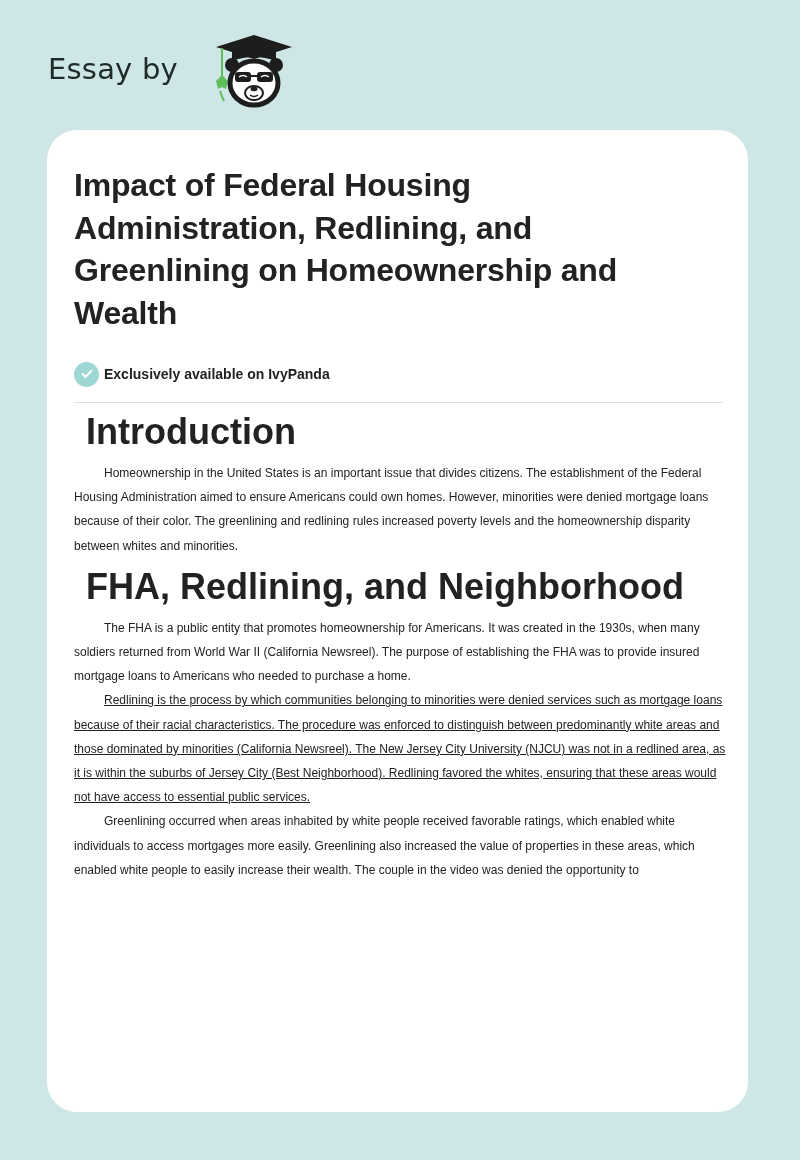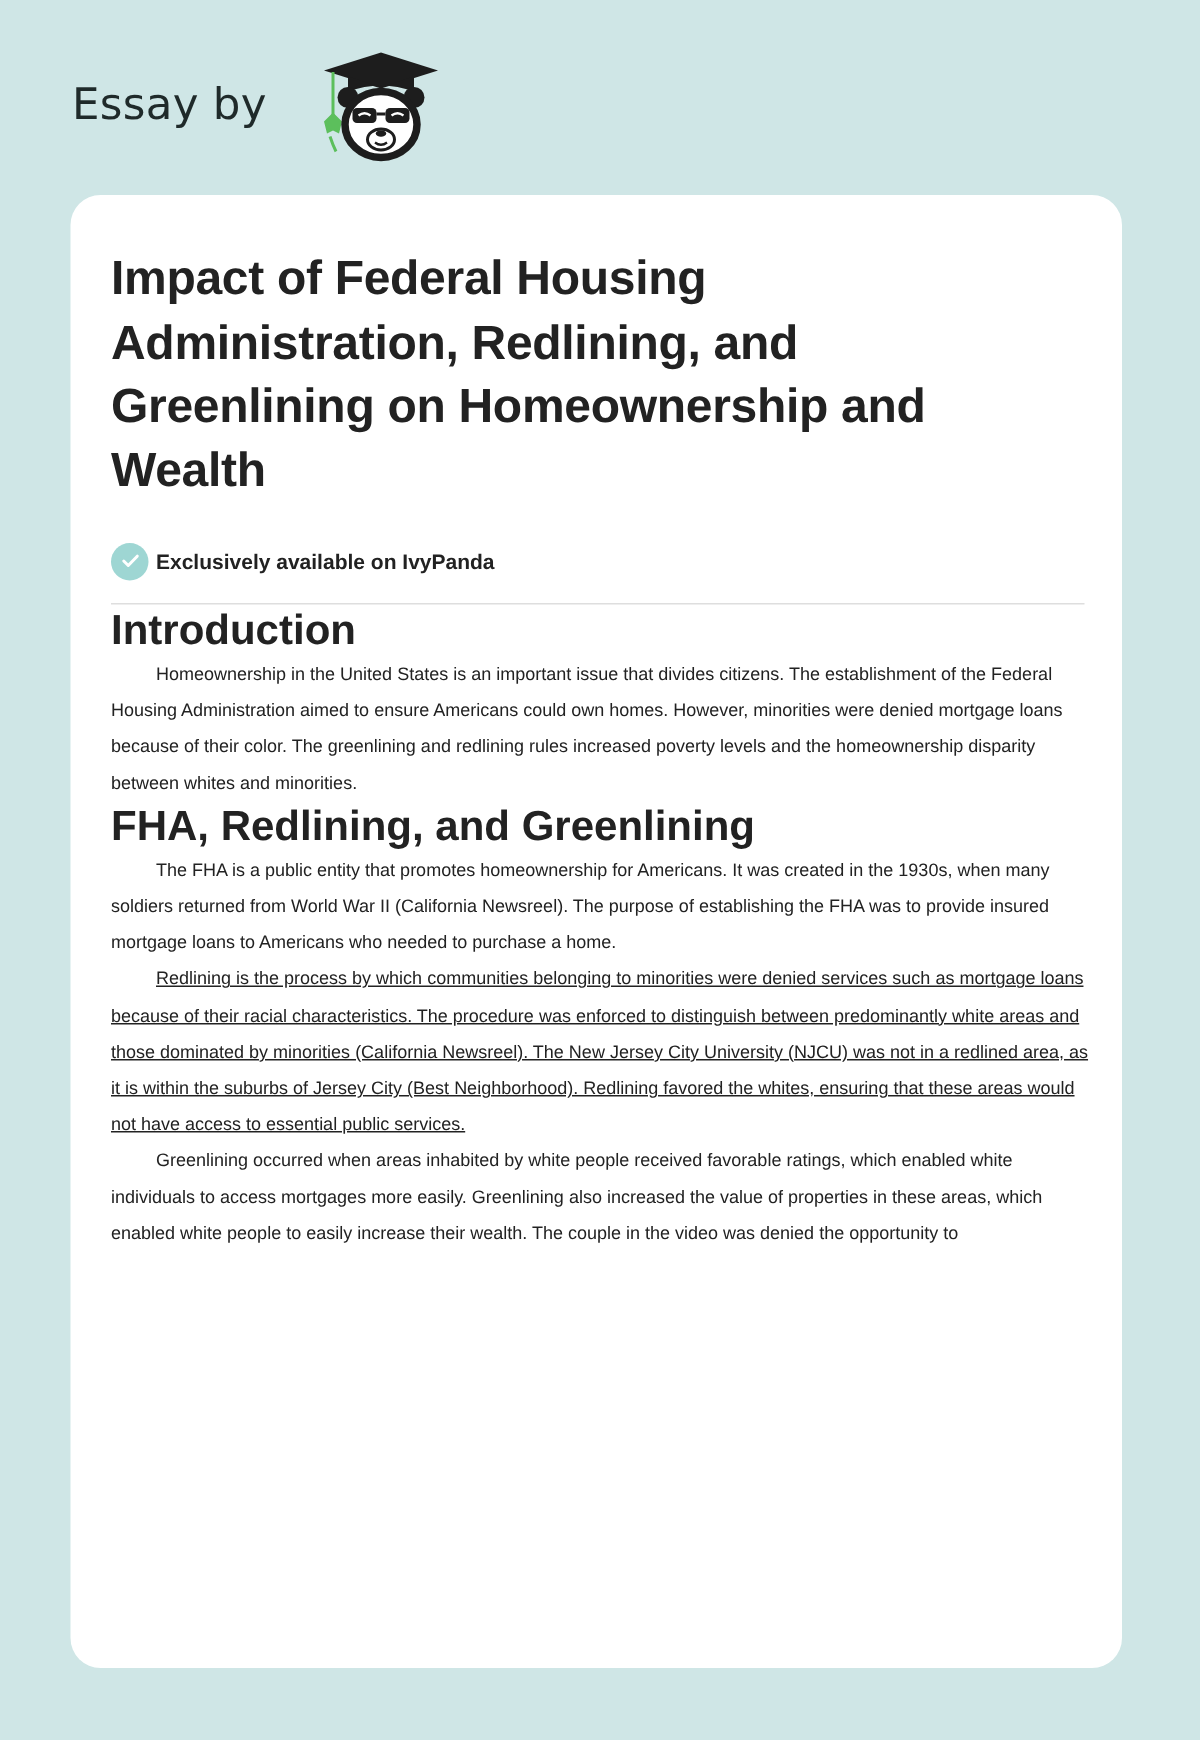--- a/index.html
+++ b/index.html
@@ -51,21 +51,21 @@
     margin-left: 1px;
     color: #1c1c1c;
   }
   .card {
     position: absolute;
     left: 47px;
     top: 130px;
     width: 701px;
     height: 982px;
     background: #ffffff;
-    border-radius: 20px;
+    border-radius: 30px;
     overflow: hidden;
   }
   .card-inner {
     padding: 34px 26px 0 27px;
   }
   h1.title {
     margin: 0;
     font-family: "Liberation Sans", sans-serif;
     font-weight: bold;
     font-size: 32px;
@@ -95,24 +95,24 @@
     font-weight: bold;
     color: #222;
   }
   .divider {
     height: 1px;
     background: #dedede;
     margin-top: 14px;
     width: 649px;
   }
   h2.section-heading {
-    margin: 0;
+    margin: 12px;
     font-family: "Liberation Sans", sans-serif;
     font-weight: bold;
-    font-size: 28px;
+    font-size: 36px;
     line-height: 34px;
     color: #222;
   }
   .h-intro { margin-top: 22px; }
   .h-fha { margin-top: 18px; }
   p.para {
     margin: 0;
     font-size: 12px;
     line-height: 24.2px;
     color: #222;
@@ -171,19 +171,19 @@
     </div>
 
     <div class="divider"></div>
 
     <section>
       <h2 class="section-heading h-intro">Introduction</h2>
       <p class="para p-intro">Homeownership in the United States is an important issue that divides citizens. The establishment of the Federal Housing Administration aimed to ensure Americans could own homes. However, minorities were denied mortgage loans because of their color. The greenlining and redlining rules increased poverty levels and the homeownership disparity between whites and minorities.</p>
     </section>
 
     <section>
-      <h2 class="section-heading h-fha">FHA, Redlining, and Greenlining</h2>
+      <h2 class="section-heading h-fha">FHA, Redlining, and Neighborhood</h2>
       <p class="para p-fha1">The FHA is a public entity that promotes homeownership for Americans. It was created in the 1930s, when many soldiers returned from World War II (California Newsreel). The purpose of establishing the FHA was to provide insured mortgage loans to Americans who needed to purchase a home.</p>
       <p class="para p-fha2">Redlining is the process by which communities belonging to minorities were denied services such as mortgage loans because of their racial characteristics. The procedure was enforced to distinguish between predominantly white areas and those dominated by minorities (California Newsreel). The New Jersey City University (NJCU) was not in a redlined area, as it is within the suburbs of Jersey City (Best Neighborhood). Redlining favored the whites, ensuring that these areas would not have access to essential public services.</p>
       <p class="para p-fha3">Greenlining occurred when areas inhabited by white people received favorable ratings, which enabled white individuals to access mortgages more easily. Greenlining also increased the value of properties in these areas, which enabled white people to easily increase their wealth. The couple in the video was denied the opportunity to</p>
     </section>
   </div>
 </main>
 
 </body></html>

